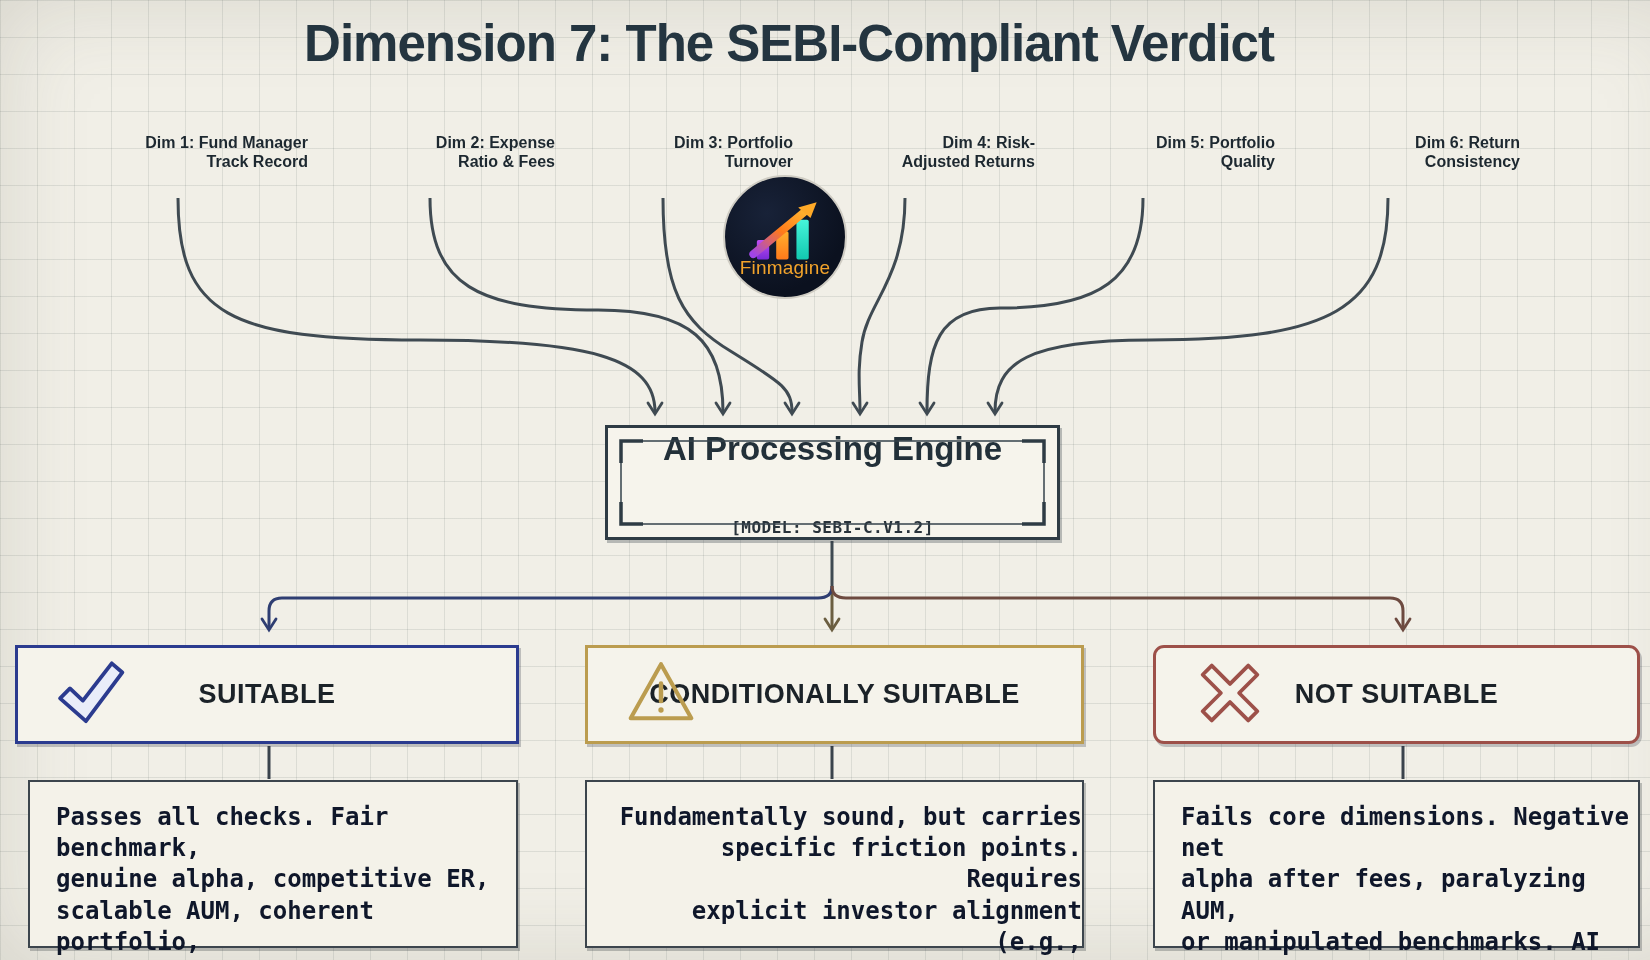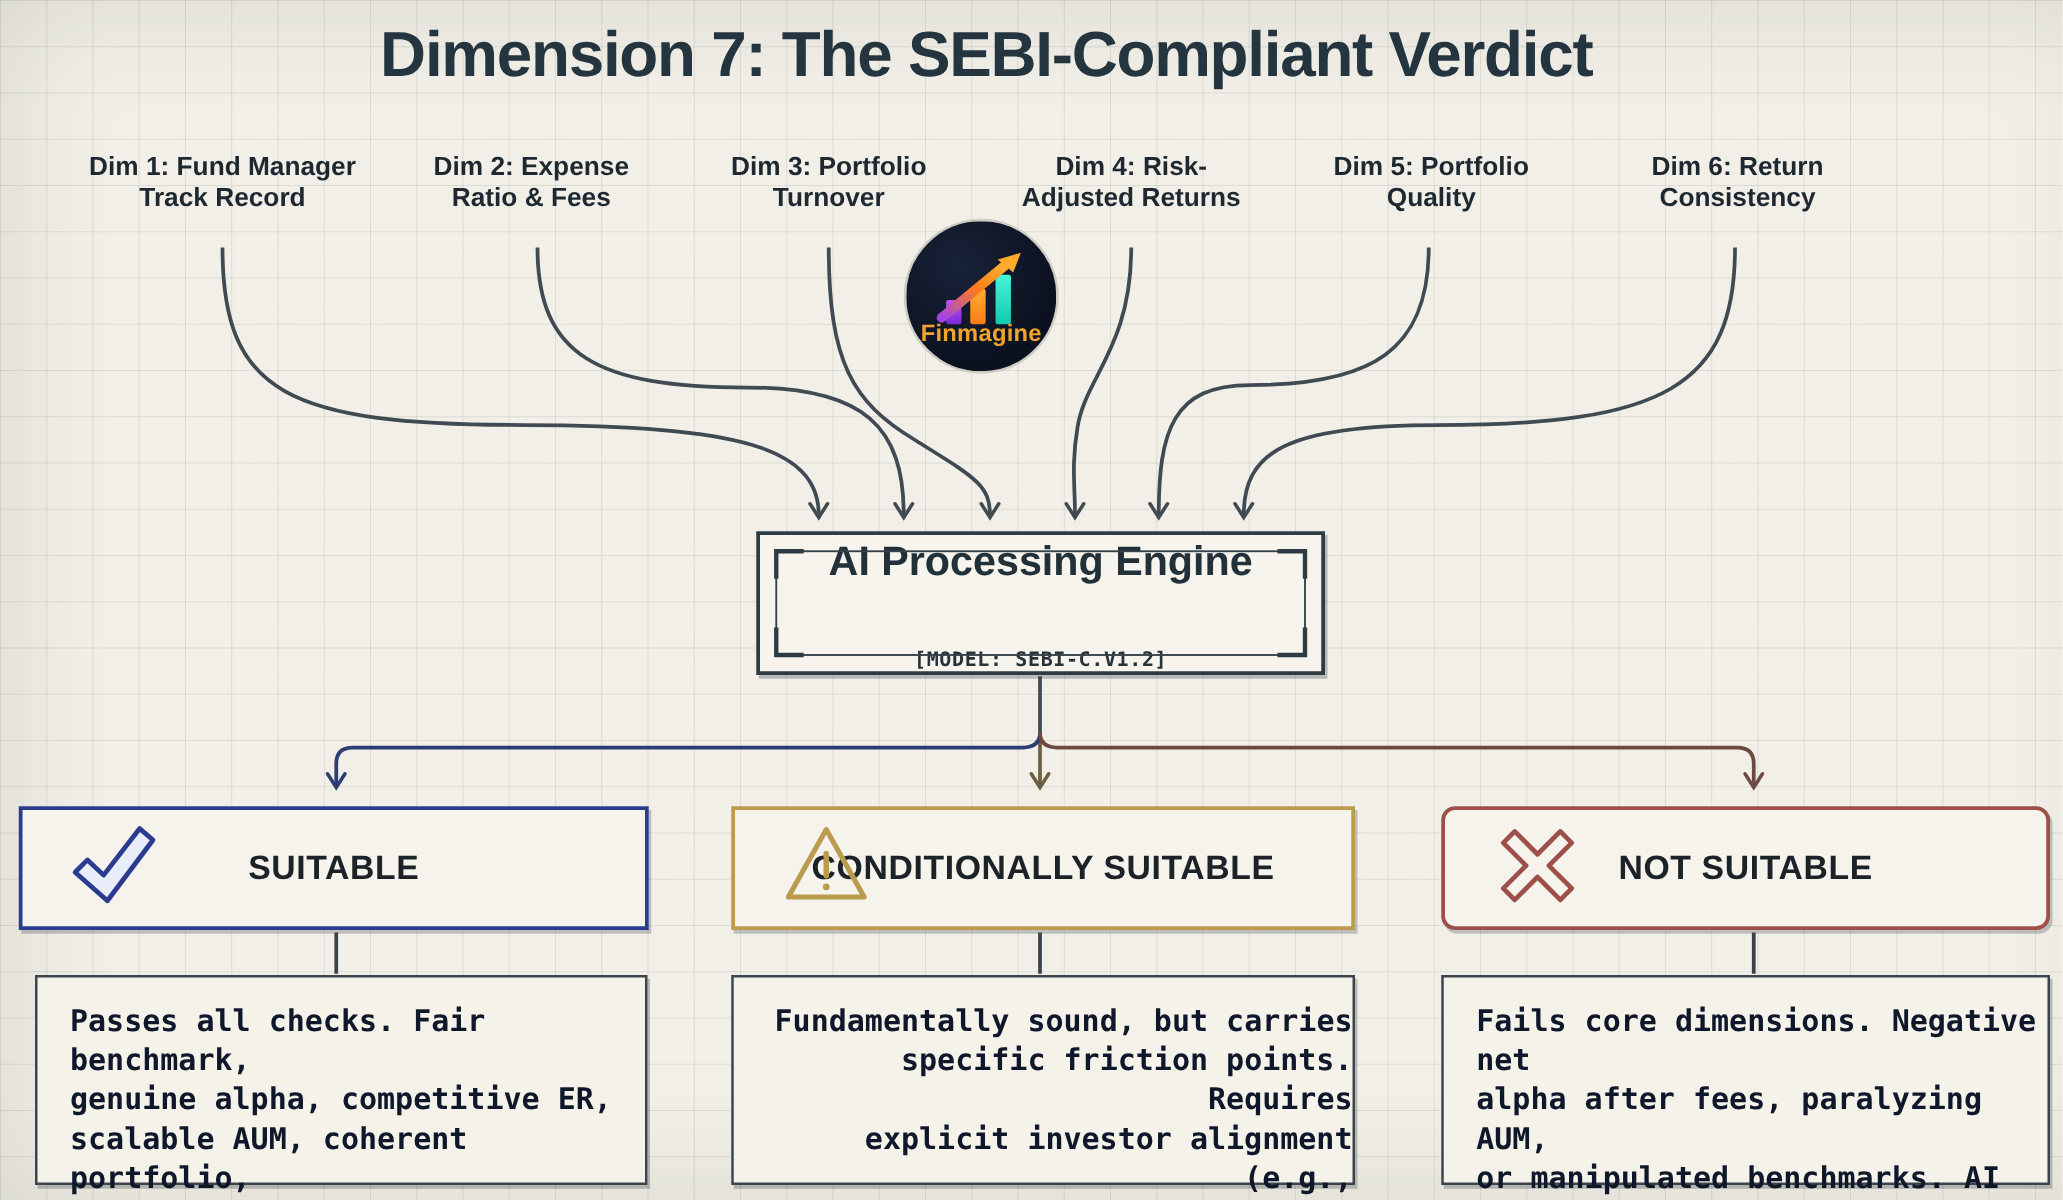--- a/index.html
+++ b/index.html
@@ -12,33 +12,33 @@
       linear-gradient(to bottom, rgba(110,118,116,0.16) 1px, transparent 1px);
     background-size:37px 37px;
     box-shadow:inset 0 0 90px rgba(95,95,80,0.18);
     padding-left:48px;
   }
   .title{
     position:absolute;top:14px;left:789px;transform:translateX(-50%);
     font-size:51px;font-weight:700;color:#243540;letter-spacing:-1px;white-space:nowrap;
   }
   .dim-label{
-    position:absolute;top:122px;width:260px;text-align:center;
-    font-size:21px;font-weight:700;color:#1d2830;line-height:1.17;white-space:pre-line;
+    position:absolute;top:134px;width:260px;text-align:right;
+    font-size:16px;font-weight:700;color:#1d2830;line-height:1.17;white-space:pre-line;
   }
   .wires{position:absolute;left:0;top:0;z-index:1;}
   
   .logo{
     position:absolute;left:723px;top:175px;width:124px;height:124px;border-radius:50%;
     background:radial-gradient(circle at 35% 30%, #182238 0%, #0b111f 70%);
     border:2px solid #cfccc3;box-sizing:border-box;z-index:2;
     display:flex;flex-direction:column;align-items:center;justify-content:flex-start;
   }
   .logo svg{margin-top:10px;}
-  .logo-text{font-size:19px;font-weight:700;color:#f2a32b;margin-top:-8px;letter-spacing:0.2px;}
+  .logo-text{font-size:19px;font-weight:400;color:#f2a32b;margin-top:-8px;letter-spacing:0.2px;}
   
   .engine{
     position:absolute;left:605px;top:425px;width:455px;height:115px;box-sizing:border-box;
     background:#f6f4ec;border:3px solid #2e3b44;z-index:3;
     box-shadow:2px 3px 0 rgba(45,55,65,0.30);
     display:flex;flex-direction:column;align-items:center;justify-content:space-between;
   }
   .engine-frame{position:absolute;left:0;top:0;}
   .engine-title{font-size:33px;font-weight:700;color:#223039;margin-top:2px;}
   .engine-model{font-family:"DejaVu Sans Mono",monospace;font-size:16px;font-weight:700;

